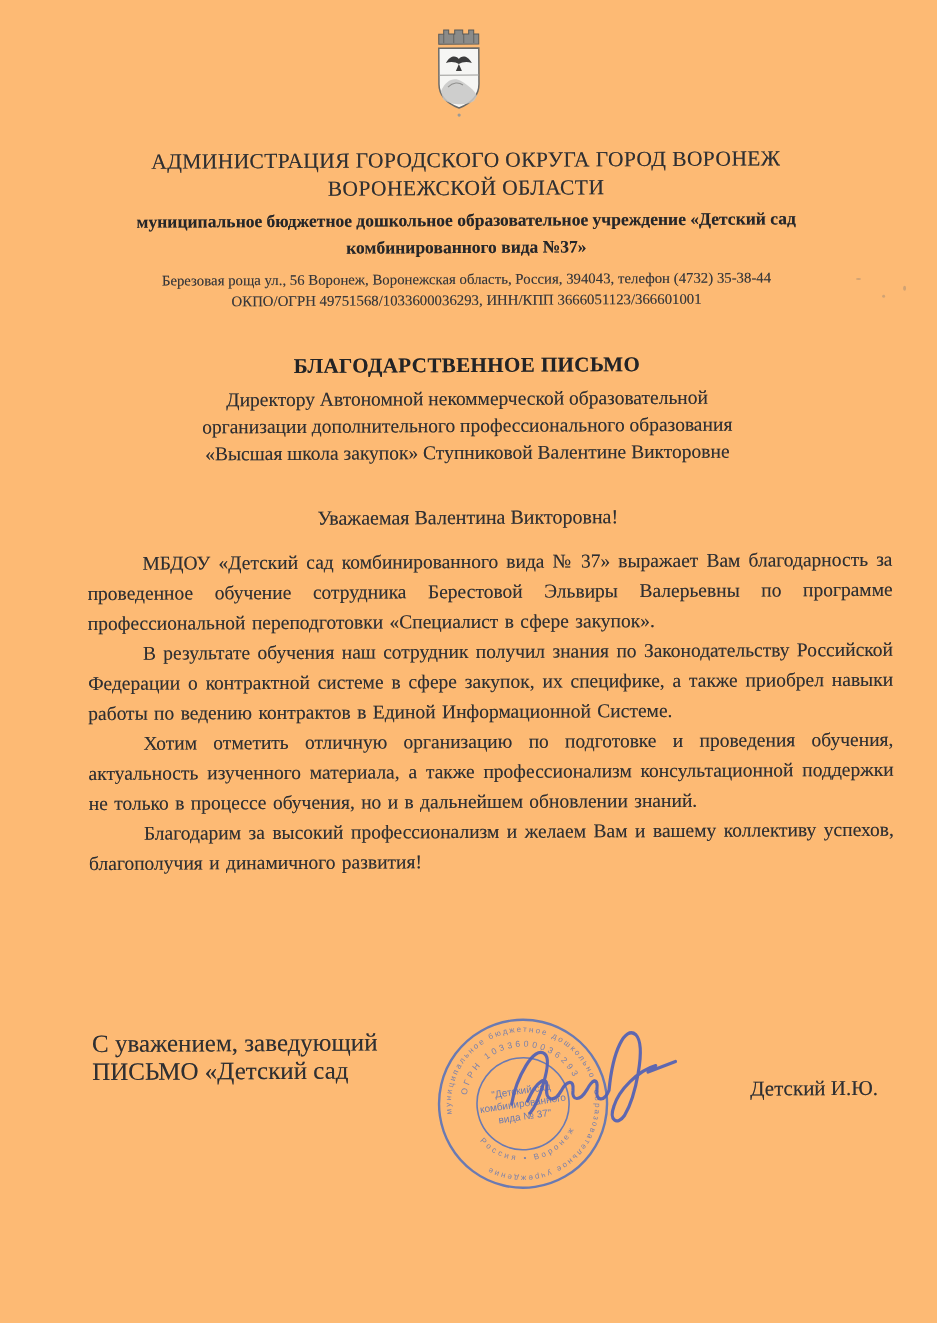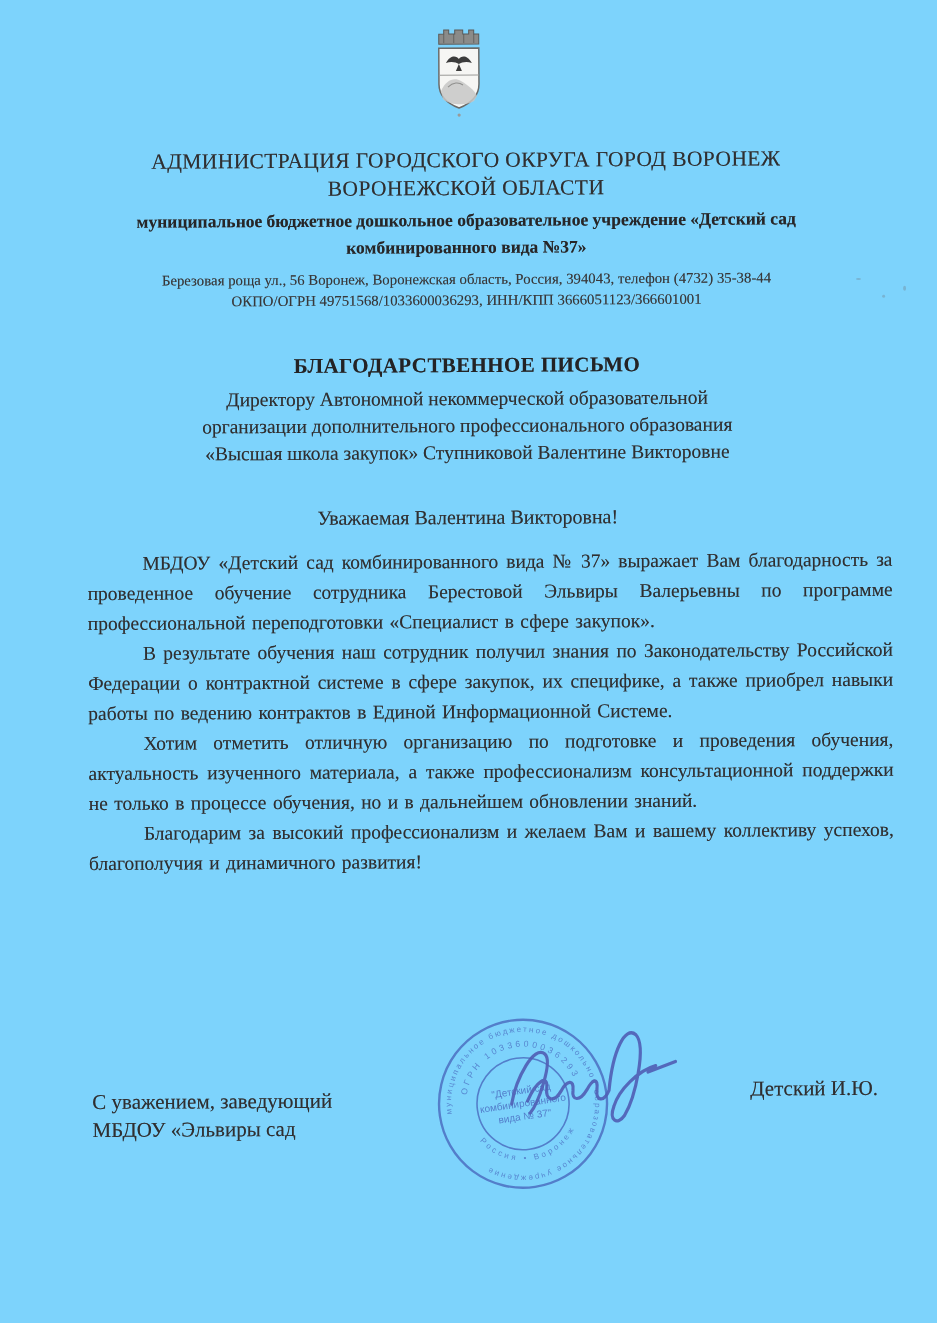--- a/index.html
+++ b/index.html
@@ -5,21 +5,21 @@
   html,body{margin:0;padding:0;}
   body{
     width:937px;height:1323px;
     background:#f4f4f2;
     font-family:"Liberation Serif", serif;
     overflow:hidden;
   }
   .page{
     position:relative;
     width:937px;height:1323px;
-    background:#7dd3fc;
+    background:#fdba74;
     color:#2f2f31;
     overflow:hidden;
   }
   .scan-tilt{
     position:absolute;inset:0;
     transform:rotate(-0.3deg);
     transform-origin:50% 50%;
   }
   .txt{ text-shadow:0 0 0.5px rgba(70,70,70,0.55); }
 
@@ -41,21 +41,21 @@
 
   
   .salutation{ position:absolute; left:0; top:506px; width:937px; text-align:center; font-size:20px; }
   .body-text{
     position:absolute; left:88px; top:547px; width:805px;
     font-size:19.5px; line-height:30px; text-align:justify;
   }
   .body-text p{ margin:0; text-indent:55px; word-spacing:1.5px; }
 
   
-  .signoff{ position:absolute; left:90px; top:1087px; font-size:21px; line-height:27.5px; }
+  .signoff{ position:absolute; left:90px; top:1028px; font-size:25px; line-height:27.5px; }
   .signer-name{ position:absolute; left:748px; top:1078px; font-size:21px; }
 
   .stamp{ position:absolute; left:433px; top:1016px; opacity:0.82; transform:rotate(-8deg); }
   .stamp text{ font-family:"Liberation Sans", sans-serif; }
   .autograph{ position:absolute; left:492px; top:1012px; transform:rotate(-3deg); }
 
   
   .speck{ position:absolute; border-radius:50%; background:rgba(110,110,115,0.3); }
 </style>
 </head>
@@ -107,21 +107,21 @@
 
     <div class="body-text">
       <p class="txt">МБДОУ «Детский сад комбинированного вида № 37» выражает Вам благодарность за проведенное обучение сотрудника Берестовой Эльвиры Валерьевны по программе профессиональной переподготовки «Специалист в сфере закупок».</p>
       <p class="txt">В результате обучения наш сотрудник получил знания по Законодательству Российской Федерации о контрактной системе в сфере закупок, их специфике, а также приобрел навыки работы по ведению контрактов в Единой Информационной Системе.</p>
       <p class="txt">Хотим отметить отличную организацию по подготовке и проведения обучения, актуальность изученного материала, а также профессионализм консультационной поддержки не только в процессе обучения, но и в дальнейшем обновлении знаний.</p>
       <p class="txt">Благодарим за высокий профессионализм и желаем Вам и вашему коллективу успехов, благополучия и динамичного развития!</p>
     </div>
 
     <div class="signoff">
       <div class="txt">С уважением, заведующий</div>
-      <div class="txt">МБДОУ «Эльвиры сад</div>
+      <div class="txt">ПИСЬМО «Детский сад</div>
     </div>
     <div class="signer-name txt">Детский И.Ю.</div>
 
     <div class="stamp">
       <svg width="176" height="176" viewBox="0 0 176 176">
         <defs>
           <path id="ringOuter" d="M 16,88 A 72,72 0 1 1 160,88 A 72,72 0 1 1 16,88"></path>
           <path id="arcOgrn" d="M 31,88 A 57,57 0 1 1 145,88"></path>
           <path id="arcBottom" d="M 31,88 A 57,57 0 0 0 145,88"></path>
         </defs>

